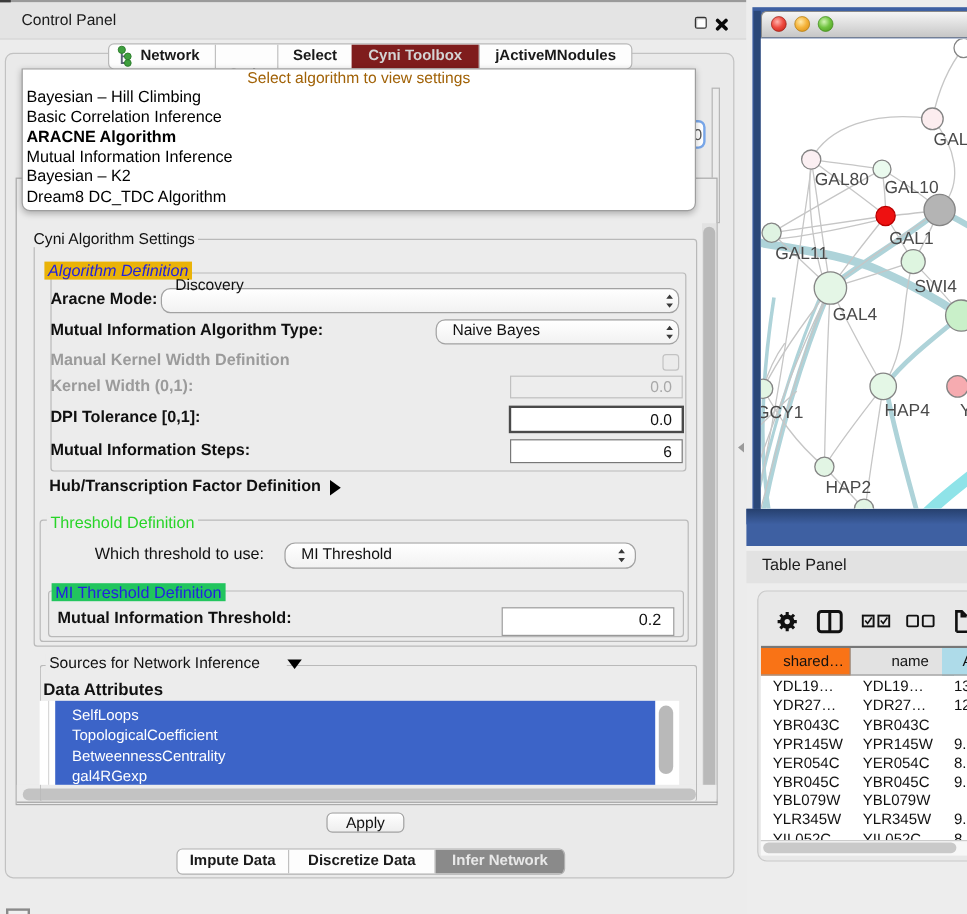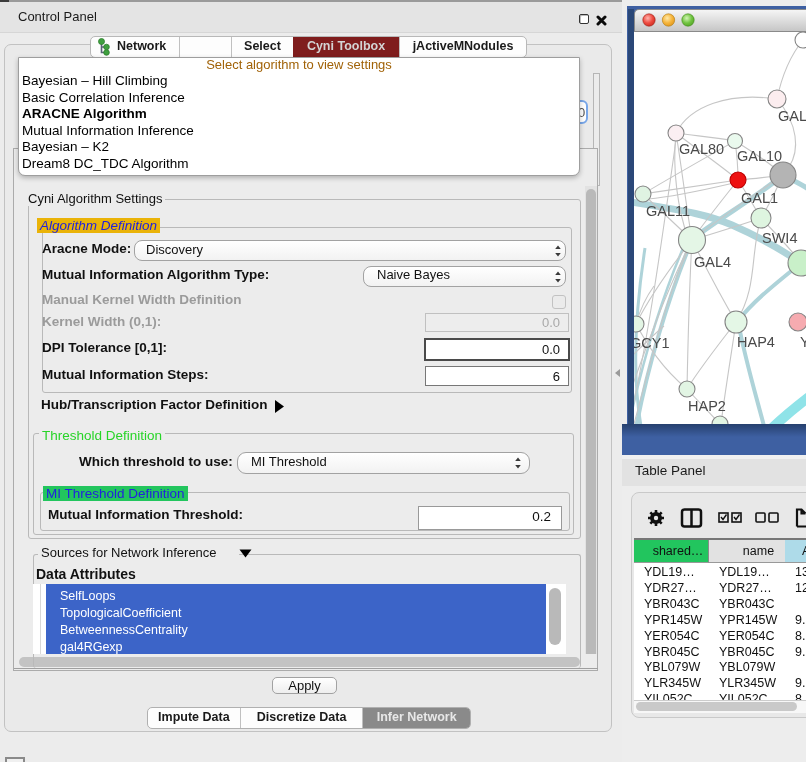--- a/index.html
+++ b/index.html
@@ -42,21 +42,21 @@
   <div class="abs" style="left:14px;top:668px;width:584px;height:1px;background:#9f9f9f;"></div>
 
   <div class="abs" style="left:28px;top:199px;width:553px;height:340px;border:1px solid #b9b9b9;border-radius:3px;"></div>
   <div class="abs" style="left:25px;top:191px;background:#ececec;padding:0 3px;font-size:13px;color:#111;">Cyni Algorithm Settings</div>
 
   <div class="abs" style="left:42px;top:227px;width:530px;height:166px;border:1px solid #b9b9b9;border-radius:3px;"></div>
   <div class="abs" style="left:37px;top:218px;background:#eab308;padding:0 3px;font-size:13.5px;color:#2222dd;font-style:italic;">Algorithm Definition</div>
 
   <div class="abs" style="left:42px;top:241px;font-size:13.5px;font-weight:bold;color:#111;">Aracne Mode:</div>
   <div class="abs combo" style="left:134px;top:240px;width:432px;height:21px;border:1px solid #a2a2a2;border-radius:8px;background:linear-gradient(#ffffff,#f2f2f2);"></div>
-  <div class="abs" style="left:146px;top:242px;font-size:13px;color:#111;">Discovery</div>
+  <div class="abs" style="left:146px;top:230px;font-size:13px;color:#111;">Discovery</div>
   <svg class="abs" style="left:554px;top:245px;" width="8" height="12" viewBox="0 0 8 12">
       <path d="M4 0.5 L6.8 4 L1.2 4 Z M4 11.5 L1.2 8 L6.8 8 Z" fill="#3a3a3a"></path>
     </svg>
 
   <div class="abs" style="left:42px;top:267px;font-size:13.5px;font-weight:bold;color:#111;">Mutual Information Algorithm Type:</div>
   <div class="abs combo" style="left:363px;top:266px;width:203px;height:21px;border:1px solid #a2a2a2;border-radius:8px;background:linear-gradient(#ffffff,#f2f2f2);"></div>
   <div class="abs" style="left:377px;top:267px;font-size:13px;color:#111;">Naive Bayes</div>
   <svg class="abs" style="left:554px;top:271px;" width="8" height="12" viewBox="0 0 8 12">
       <path d="M4 0.5 L6.8 4 L1.2 4 Z M4 11.5 L1.2 8 L6.8 8 Z" fill="#3a3a3a"></path>
     </svg>
@@ -74,21 +74,21 @@
   <div class="abs" style="left:425px;top:366px;width:144px;height:20px;border:1px solid #777;background:#fff;text-align:right;font-size:13px;color:#111;padding:2px 8px 0 0;">6</div>
 
   <div class="abs" style="left:41px;top:397px;font-size:13.5px;font-weight:bold;color:#111;">Hub/Transcription Factor Definition</div>
   <svg class="abs" style="left:273px;top:399px;" width="13" height="15" viewBox="0 0 13 15">
       <path d="M2 1 L11 7.5 L2 14 Z" fill="#000"></path>
     </svg>
 
   <div class="abs" style="left:33px;top:433px;width:541px;height:102px;border:1px solid #b9b9b9;border-radius:3px;"></div>
   <div class="abs" style="left:39px;top:428px;background:#ececec;padding:0 3px;font-size:13.5px;color:#28d428;">Threshold Definition</div>
 
-  <div class="abs" style="left:79px;top:454px;font-size:13.5px;font-weight:bold;color:#111;">Which threshold to use:</div>
+  <div class="abs" style="left:79px;top:454px;font-size:13.5px;font-weight:normal;color:#111;">Which threshold to use:</div>
   <div class="abs combo" style="left:237px;top:452px;width:293px;height:22px;border:1px solid #a2a2a2;border-radius:9px;background:linear-gradient(#ffffff,#f2f2f2);"></div>
   <div class="abs" style="left:251px;top:454px;font-size:13px;color:#111;">MI Threshold</div>
   <svg class="abs" style="left:514px;top:457px;" width="8" height="12" viewBox="0 0 8 12">
       <path d="M4 0.5 L6.8 4 L1.2 4 Z M4 11.5 L1.2 8 L6.8 8 Z" fill="#3a3a3a"></path>
     </svg>
 
   <div class="abs" style="left:40px;top:492px;width:530px;height:39px;border:1px solid #b9b9b9;border-radius:3px;"></div>
   <div class="abs" style="left:43px;top:486px;background:#22c55e;padding:0 3px;font-size:13.5px;color:#2222dd;">MI Threshold Definition</div>
 
   <div class="abs" style="left:48px;top:507px;font-size:13.5px;font-weight:bold;color:#111;">Mutual Information Threshold:</div>
@@ -283,21 +283,21 @@
       <rect x="110" y="5" width="9" height="9" rx="1"></rect>
       <rect x="123" y="5" width="9" height="9" rx="1"></rect>
     </g>
 
     <path d="M151 18.5 L151 1.5 L155.5 1.5 L159.5 5.5 M151 18.5 L162 18.5 M155.5 1.5 L155.5 5.5 L159.5 5.5" fill="none" stroke="#111" stroke-width="2.2"></path>
   </svg>
 
   <div class="abs" style="left:12px;top:538px;width:172px;height:163px;background:#fff;overflow:hidden;">
 
     <div class="abs" style="left:0;top:0;width:172px;height:2px;background:#777;"></div>
-    <div class="abs" style="left:0;top:2px;width:75px;height:23px;background:#22c55e;border-right:1px solid #8a8a8a;border-bottom:1px solid #999;font-size:12.5px;color:#111;text-align:center;padding:4px 0 0 14px;">shared…</div>
+    <div class="abs" style="left:0;top:2px;width:75px;height:23px;background:#f97316;border-right:1px solid #8a8a8a;border-bottom:1px solid #999;font-size:12.5px;color:#111;text-align:center;padding:4px 0 0 14px;">shared…</div>
     <div class="abs" style="left:75px;top:2px;width:86px;height:23px;background:#e2e2e2;border-right:1px solid #8a8a8a;border-bottom:1px solid #999;font-size:12.5px;color:#111;text-align:center;padding:4px 0 0 14px;">name</div>
     <div class="abs" style="left:151px;top:2px;width:40px;height:23px;background:#aedbe9;border-bottom:1px solid #999;font-size:12.5px;color:#111;padding:4px 0 0 17px;">Av</div>
 
     <div class="abs" style="left:10px;top:27px;width:72px;font-size:12.5px;color:#111;line-height:15.9px;">YDL19…<br>YDR27…<br>YBR043C<br>YPR145W<br>YER054C<br>YBR045C<br>YBL079W<br>YLR345W<br>YIL052C</div>
     <div class="abs" style="left:85px;top:27px;width:72px;font-size:12.5px;color:#111;line-height:15.9px;">YDL19…<br>YDR27…<br>YBR043C<br>YPR145W<br>YER054C<br>YBR045C<br>YBL079W<br>YLR345W<br>YIL052C</div>
     <div class="abs" style="left:161px;top:27px;width:30px;font-size:12.5px;color:#111;line-height:15.9px;">13<br>12<br>&nbsp;<br>9.<br>8.<br>9.<br>&nbsp;<br>9.<br>8.</div>
   </div>
 
   <div class="abs" style="left:12px;top:700px;width:172px;height:13px;background:#f7f7f7;border-top:1px solid #ccc;"></div>
   <div class="abs" style="left:14px;top:702px;width:161px;height:9px;background:#c9c9c9;border-radius:4.5px;"></div>

